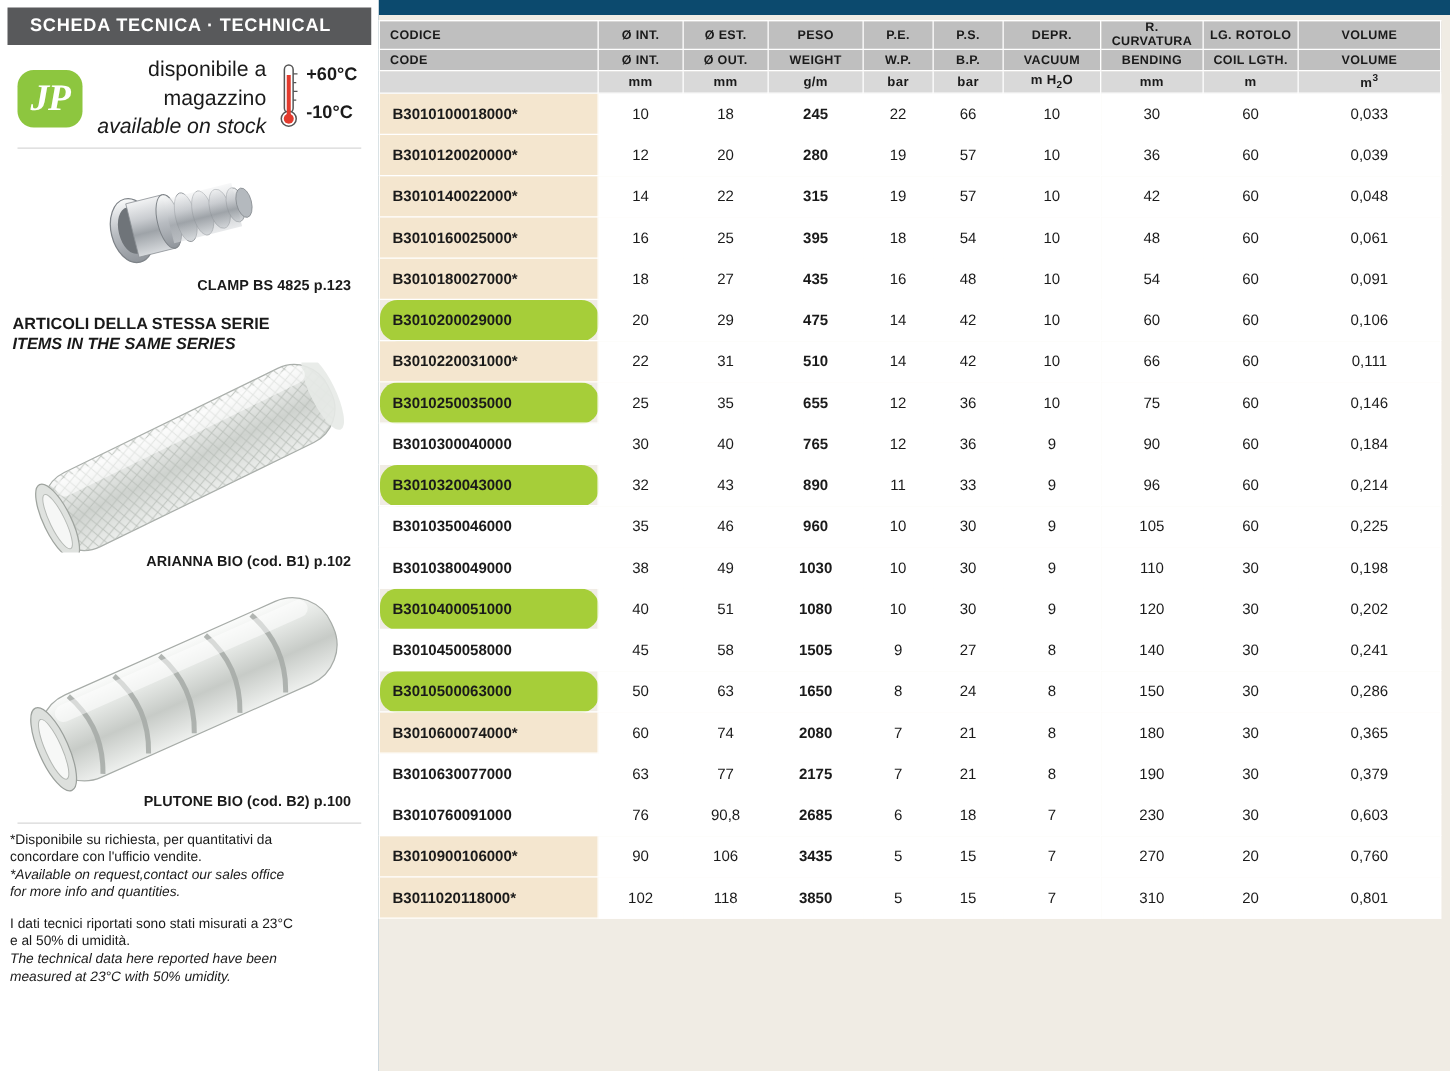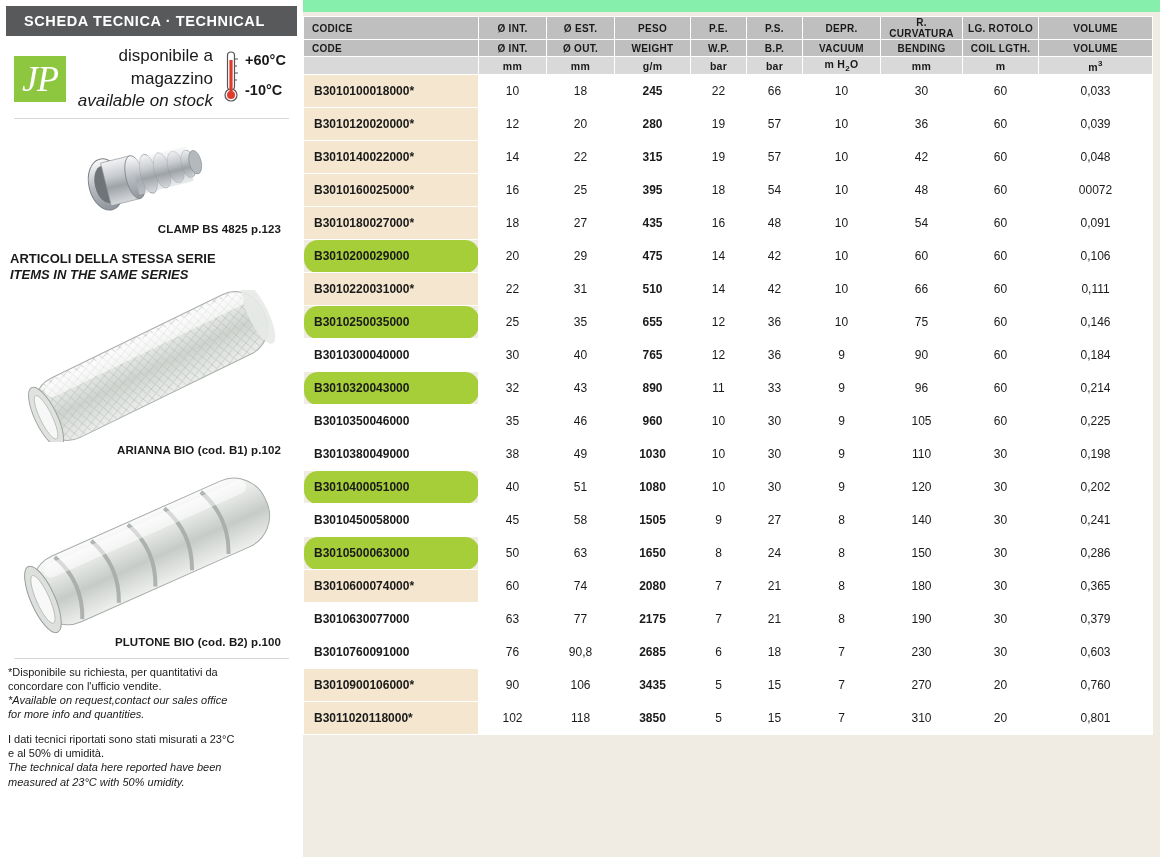--- a/index.html
+++ b/index.html
@@ -6,21 +6,21 @@
   html, body {
     margin: 0; padding: 0;
     width: 1160px; height: 857px;
     background: #ffffff;
     font-family: "Liberation Sans", sans-serif;
     overflow: hidden;
   }
   #page {
     position: relative;
     width: 1160px; height: 857px;
-    background: #86efac;
+    background: #0c4a6e;
   }
 
   
   #left {
     position: absolute;
     left: 0; top: 0;
     width: 303px; height: 857px;
     background: #ffffff;
     padding: 0;
   }
@@ -39,28 +39,29 @@
   .stock-row {
     display: flex;
     align-items: center;
     margin: 14px 10px 0 14px;
     height: 58px;
   }
   .jp-logo {
     width: 52px; height: 46px;
     background: #8dc63f;
     color: #ffffff;
-    font-weight: normal;
-    font-size: 36px;
+    font-weight: bold;
+    font-size: 30px;
     font-style: italic;
     display: flex;
     align-items: center;
     justify-content: center;
     letter-spacing: -1px;
     font-family: "Liberation Serif", serif;
+    border-radius: 13px;
   }
   .stock-text {
     margin-left: 10px;
     font-size: 17px;
     line-height: 1.35;
     color: #1a1a1a;
     flex: 1;
     text-align: right;
   }
   .stock-text .it { font-style: normal; }
@@ -424,21 +425,21 @@
           <tr>
             <td class="code">B3010160025000*</td>
             <td>16</td>
             <td>25</td>
             <td class="weight">395</td>
             <td>18</td>
             <td>54</td>
             <td>10</td>
             <td>48</td>
             <td>60</td>
-            <td>00072</td>
+            <td>0,061</td>
           </tr>
           <tr>
             <td class="code">B3010180027000*</td>
             <td>18</td>
             <td>27</td>
             <td class="weight">435</td>
             <td>16</td>
             <td>48</td>
             <td>10</td>
             <td>54</td>

